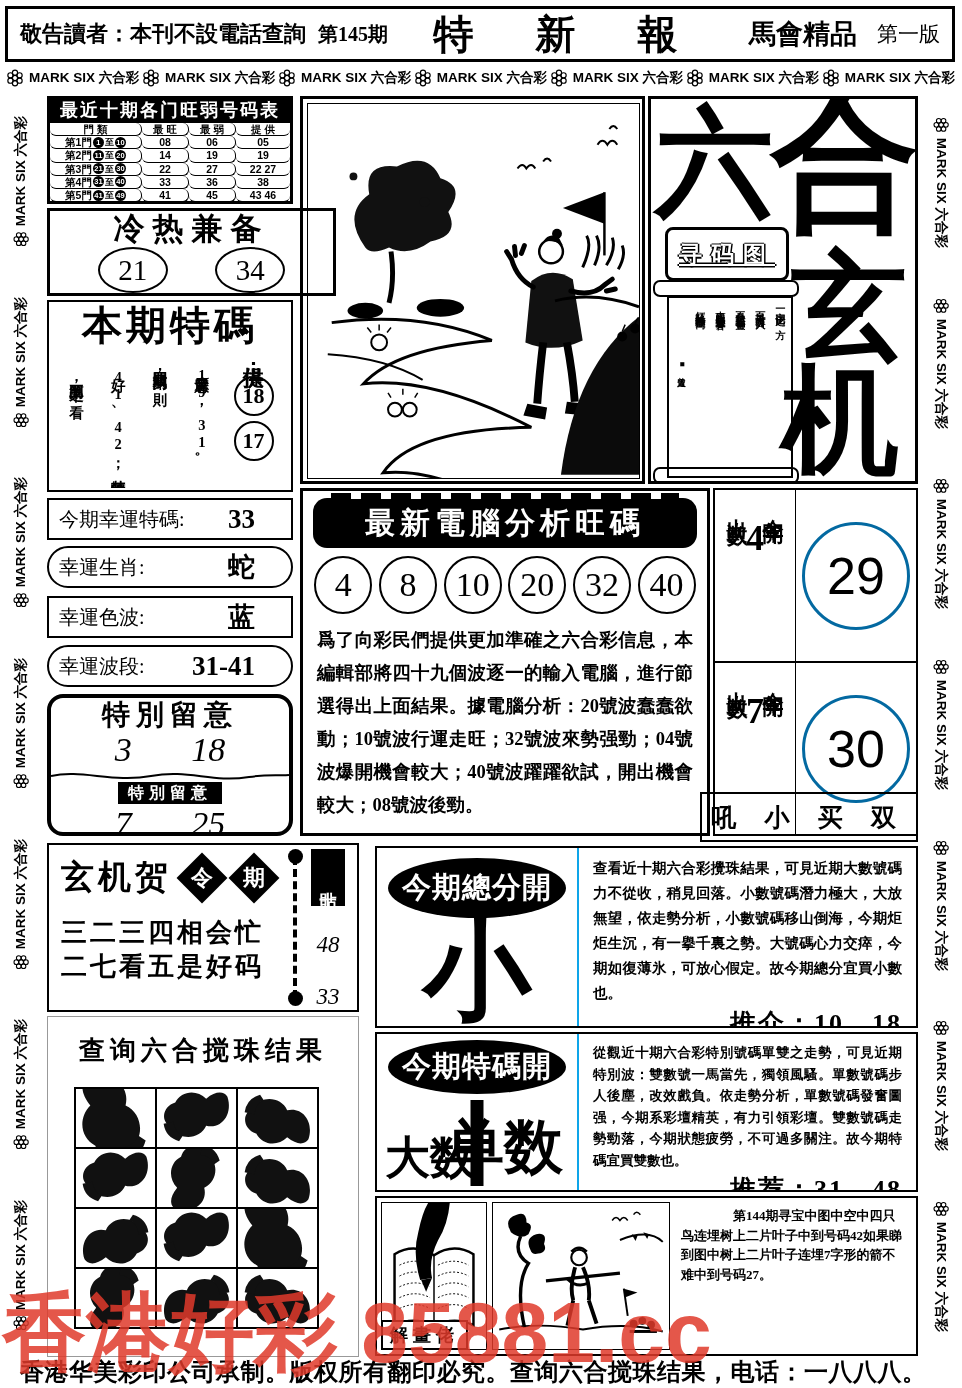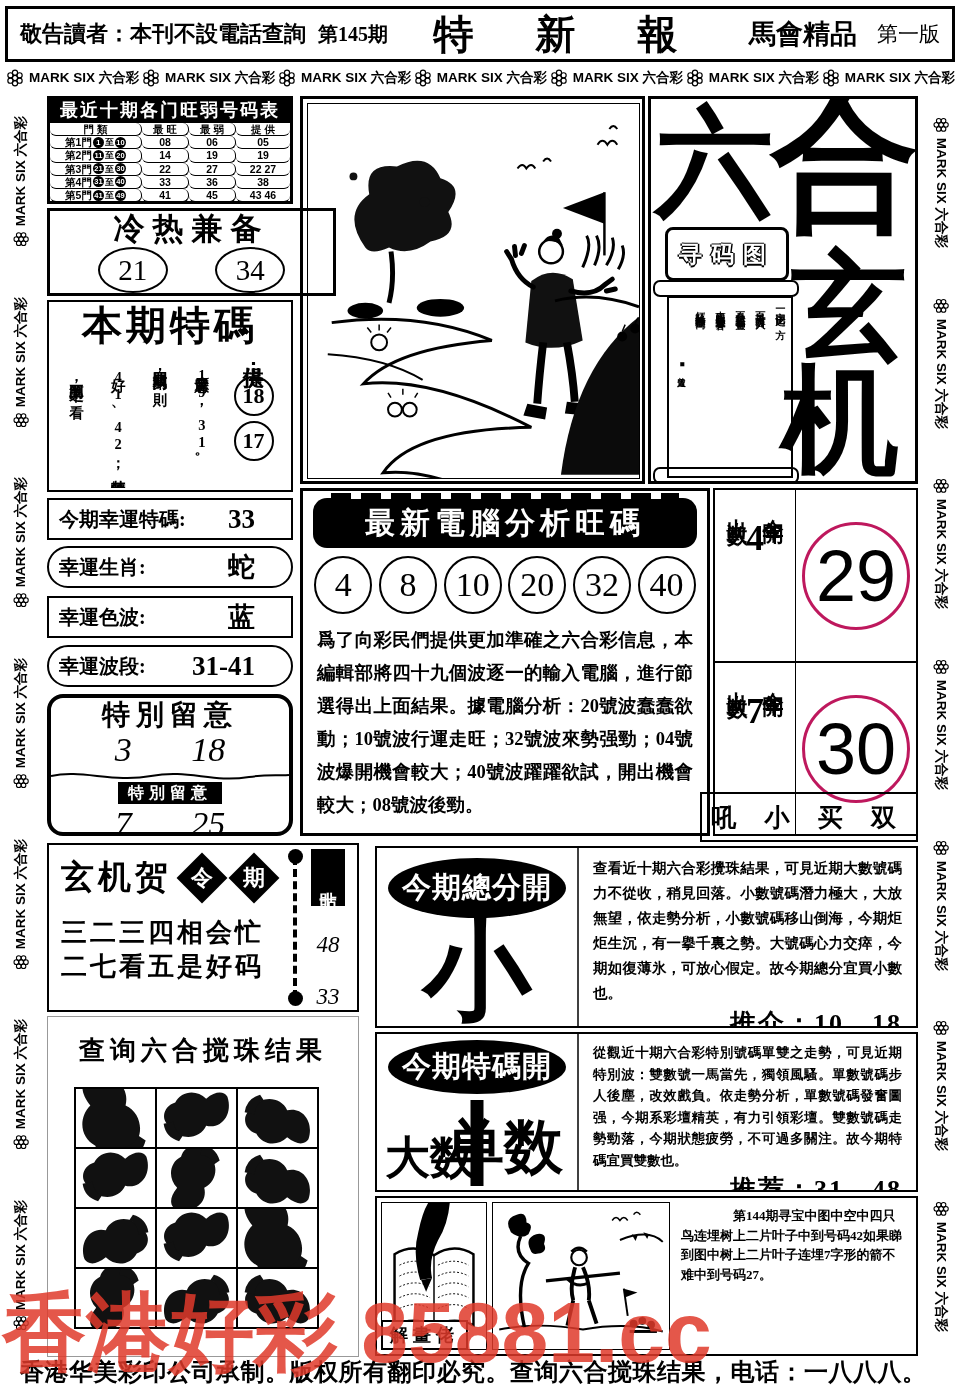--- a/index.html
+++ b/index.html
@@ -60,21 +60,21 @@
   .vcol.c4{padding-top:18px;} .vcol.c5{padding-top:22px;}
   .vprov{display:flex;flex-direction:column;align-items:center;}
   .vprov .plabel{writing-mode:vertical-rl;text-orientation:upright;font-size:21px;font-weight:bold;}
   .pcirc{width:36px;height:36px;border:2px solid #000;border-radius:50%;display:flex;
       align-items:center;justify-content:center;font-size:22px;font-weight:bold;margin-top:5px;}
 
   
   .lrow{left:47px;width:246px;height:42px;border:2.5px solid #000;display:flex;
       align-items:center;padding:0 10px;}
   .lrow.round{border-radius:21px;}
-  .lrow .lab{font-size:20px;font-weight:bold;}
+  .lrow .lab{font-size:20px;font-weight:normal;}
   .lrow .val{margin-left:auto;margin-right:26px;font-size:27px;font-weight:bold;}
 
   
   .box-contrib{left:47px;top:694px;width:246px;height:142px;border:4px solid #000;
       border-radius:16px;text-align:center;overflow:hidden;}
   .ct-title{font-size:28px;font-weight:900;letter-spacing:6px;line-height:34px;}
   .ct-nums{display:flex;justify-content:space-around;padding:0 34px;font-size:34px;
       font-style:italic;line-height:36px;}
   .ct-note{display:inline-block;background:#000;color:#fff;font-size:16px;font-weight:bold;
       letter-spacing:5px;padding:0 10px;line-height:22px;margin-top:-4px;}
@@ -116,21 +116,21 @@
   .illu-inner{width:100%;height:100%;border:1.5px solid #000;}
   .box-mast{left:648px;top:96px;width:270px;height:388px;border:3px solid #000;overflow:hidden;}
   .mast-char{position:absolute;font-weight:900;line-height:1;font-family:"Liberation Serif",serif;}
   .mc1{left:4px;top:6px;font-size:118px;}
   .mc2{left:120px;top:-10px;font-size:148px;}
   .mc3{left:140px;top:150px;font-size:116px;}
   .mc4{left:130px;top:264px;font-size:118px;}
   .scroll-plaque{position:absolute;left:14px;top:128px;width:118px;height:48px;border:3px solid #000;
       border-radius:8px;display:flex;align-items:center;justify-content:center;}
   .scroll-plaque span{font-size:23px;font-weight:bold;letter-spacing:9px;color:#fff;
-      text-shadow:-1.5px 0 #000,1.5px 0 #000,0 -1.5px #000,0 1.5px #000;}
+      text-shadow:-1.5px 0 #000,1.5px 0 #000,0 -1.5px #000,0 1.5px #000;text-decoration:underline;}
   .roller{position:absolute;left:2px;width:142px;height:13px;border:2px solid #000;border-radius:7px;}
   .scroll-body{position:absolute;left:16px;top:197px;width:114px;height:168px;border:2px solid #000;
       padding:5px 4px;}
   .scroll-poem{writing-mode:vertical-rl;text-orientation:upright;height:100%;font-size:10px;
       letter-spacing:1.5px;line-height:2.0;font-weight:600;}
   .scroll-sign{font-size:8.5px;padding-top:56px;letter-spacing:1px;}
 
   
   .box-analysis{left:300px;top:488px;width:410px;height:348px;border:3px solid #000;overflow:hidden;}
   .an-bar{margin:7px 10px 4px;background:#000;border-radius:14px;height:50px;display:flex;
@@ -148,32 +148,32 @@
       display:flex;flex-direction:column;}
   .yo-cell{flex:1;display:flex;}
   .yo-cell.first{border-bottom:2px solid #000;}
   .yo-left{width:80px;border-right:1.5px solid #000;display:flex;flex-direction:column;
       align-items:center;padding-top:12px;}
   .yo-labels{display:flex;gap:8px;}
   .vtext{writing-mode:vertical-rl;text-orientation:upright;font-size:21px;font-weight:bold;
       letter-spacing:3px;}
   .yo-count{font-size:36px;font-weight:bold;margin-top:6px;}
   .yo-right{flex:1;display:flex;align-items:center;justify-content:center;}
-  .yo-circle{width:102px;height:102px;border:3px solid #be185d;border-radius:50%;display:flex;
-      align-items:center;justify-content:center;font-size:72px;font-family:"Liberation Sans",sans-serif;}
+  .yo-circle{width:102px;height:102px;border:3px solid #0369a1;border-radius:50%;display:flex;
+      align-items:center;justify-content:center;font-size:52px;font-family:"Liberation Sans",sans-serif;}
 
   
   .box-phrase{left:700px;top:792px;width:218px;height:50px;border:2px solid #000;display:flex;
       align-items:center;justify-content:center;font-size:25px;letter-spacing:11px;font-weight:600;}
 
   
   .split-box{border:2.5px solid #000;display:flex;}
   .box-total{left:375px;top:846px;width:543px;height:182px;}
   .box-sopen{left:375px;top:1032px;width:543px;height:160px;}
-  .sb-left{width:200px;border-right:2px solid #404040;display:flex;flex-direction:column;
+  .sb-left{width:200px;border-right:2px solid #0ea5e9;display:flex;flex-direction:column;
       align-items:center;position:relative;}
   .badge{background:#000;color:#fff;border-radius:50%;width:178px;height:62px;display:flex;
       align-items:center;justify-content:center;font-size:29px;font-weight:900;margin-top:10px;
       letter-spacing:1px;white-space:nowrap;}
   .big-result{font-size:108px;font-weight:600;line-height:1.0;}
   .stem{position:absolute;left:50%;top:66px;bottom:4px;width:13px;background:#000;
       transform:translateX(-50%);}
   .bn-left{position:absolute;left:8px;bottom:2px;font-size:45px;font-weight:900;}
   .bn-right{position:absolute;right:14px;bottom:2px;font-size:59px;font-weight:700;}
   .sb-right{flex:1;padding:8px 14px 4px;display:flex;flex-direction:column;overflow:hidden;}

